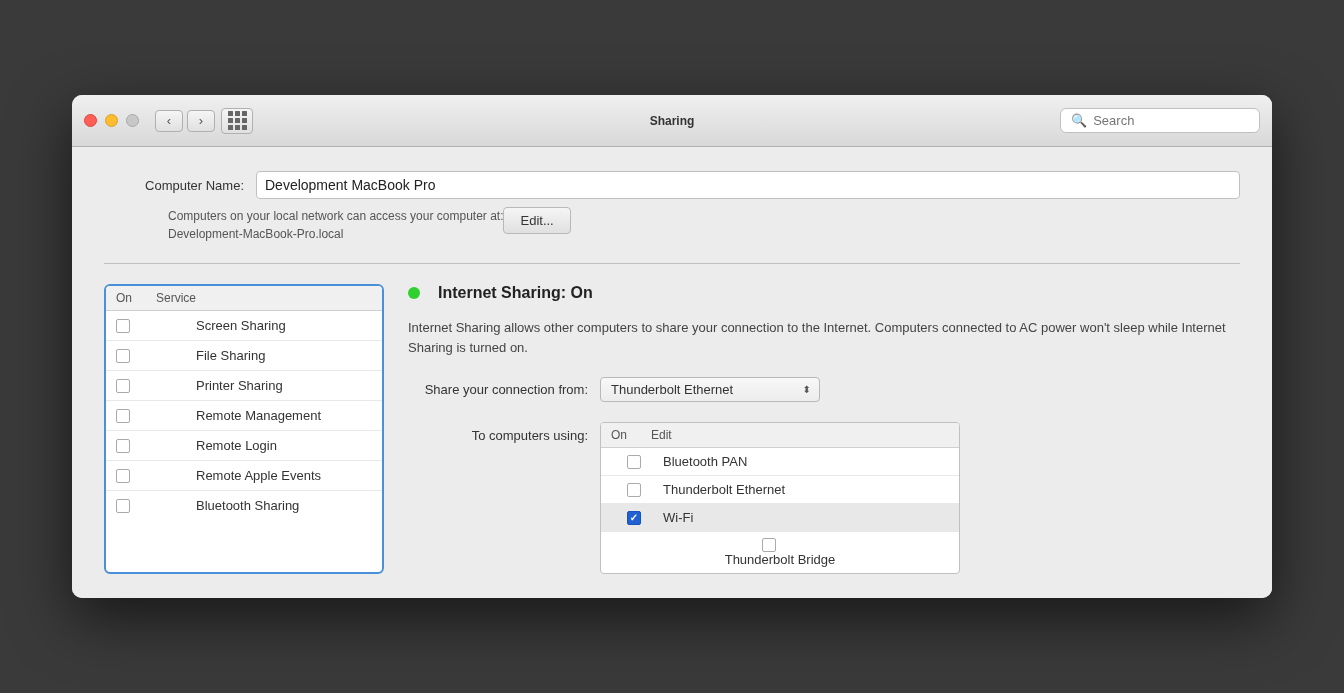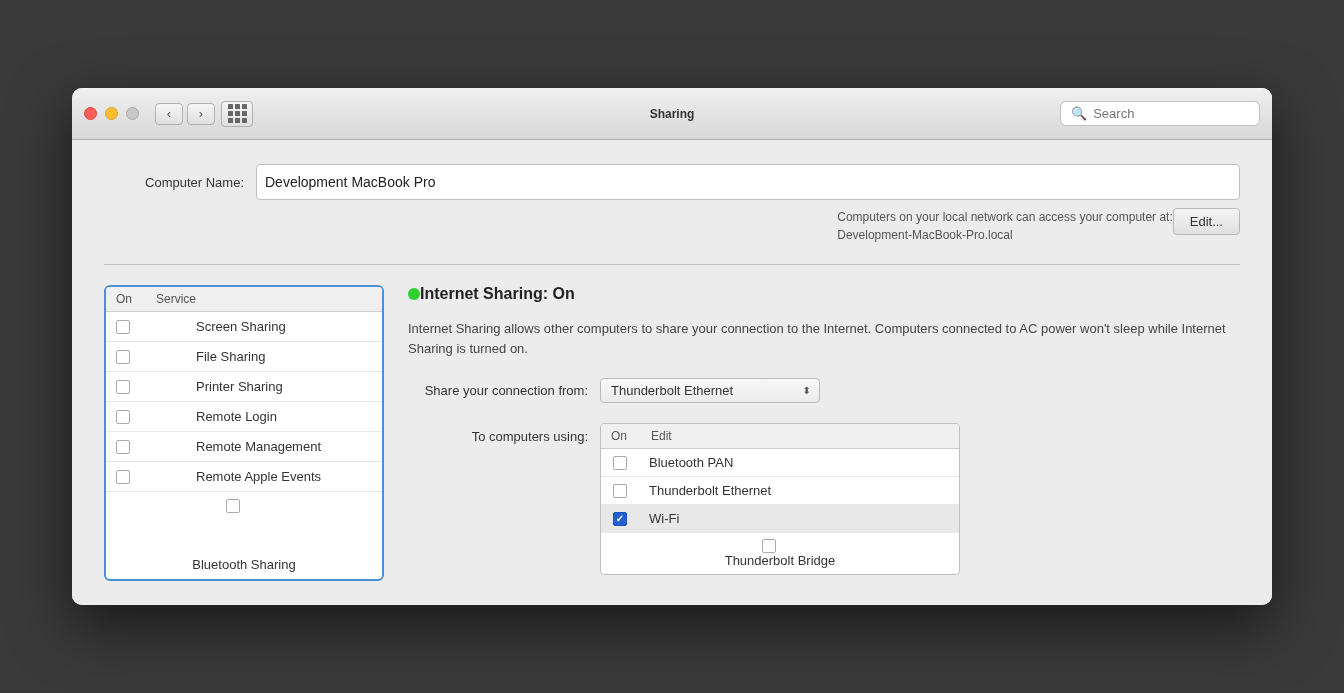--- a/index.html
+++ b/index.html
@@ -149,34 +149,34 @@
     .label-right {
       text-align: right;
       font-size: 13px;
       color: #333;
       font-weight: 500;
       min-width: 140px;
     }
 
     .computer-name-input {
       flex: 1;
-      height: 36px;
+      height: 28px;
       border: 1px solid #c0c0c0;
       border-radius: 4px;
       padding: 0 8px;
       font-size: 14px;
       background: white;
       color: #222;
       outline: none;
     }
 
     .network-info-row {
       display: flex;
       align-items: flex-start;
-      justify-content: flex-end;
+      justify-content: flex-start;
       margin-left: 64px;
       margin-bottom: 20px;
     }
 
     .network-info-text {
       font-size: 12px;
       color: #555;
       line-height: 1.5;
     }
 
@@ -237,21 +237,20 @@
       display: flex;
       align-items: center;
       padding: 7px 10px;
       border-bottom: 1px solid #e8e8e8;
       cursor: pointer;
       gap: 44px;
     }
 
     .service-item:last-child {
       border-bottom: none;
-      flex-direction: column;
     }
 
     .service-item.selected {
       background: #2060d0;
       outline: 2px solid #ff3b30;
       outline-offset: -2px;
     }
 
     .service-item.selected .service-name {
       color: white;
@@ -307,21 +306,21 @@
     }
 
     
     .right-panel {
       flex: 1;
     }
 
     .status-line {
       display: flex;
       align-items: center;
-      gap: 0;
+      gap: 18px;
       margin-bottom: 12px;
     }
 
     .status-dot {
       width: 12px;
       height: 12px;
       border-radius: 50%;
       background: #30d030;
       flex-shrink: 0;
     }
@@ -414,21 +413,21 @@
 
     .ports-header .col-port {
       font-size: 12px;
       color: #555;
       font-weight: 500;
     }
 
     .port-item {
       display: flex;
       align-items: center;
-      padding: 6px 12px;
+      padding: 6px 26px;
       border-bottom: 1px solid #e8e8e8;
     }
 
     .port-item:last-child {
       border-bottom: none;
       flex-direction: column;
     }
 
     .port-item.highlighted {
       background: #e8e8e8;
@@ -527,28 +526,28 @@
           <div class="checkbox-col">
             <div class="checkbox"></div>
           </div>
           <span class="service-name">Printer Sharing</span>
         </div>
 
         <div class="service-item">
           <div class="checkbox-col">
             <div class="checkbox"></div>
           </div>
-          <span class="service-name">Remote Login</span>
+          <span class="service-name">Remote Management</span>
         </div>
 
         <div class="service-item">
           <div class="checkbox-col">
             <div class="checkbox"></div>
           </div>
-          <span class="service-name">Remote Management</span>
+          <span class="service-name">Remote Login</span>
         </div>
 
         <div class="service-item">
           <div class="checkbox-col">
             <div class="checkbox"></div>
           </div>
           <span class="service-name">Remote Apple Events</span>
         </div>
 
 

